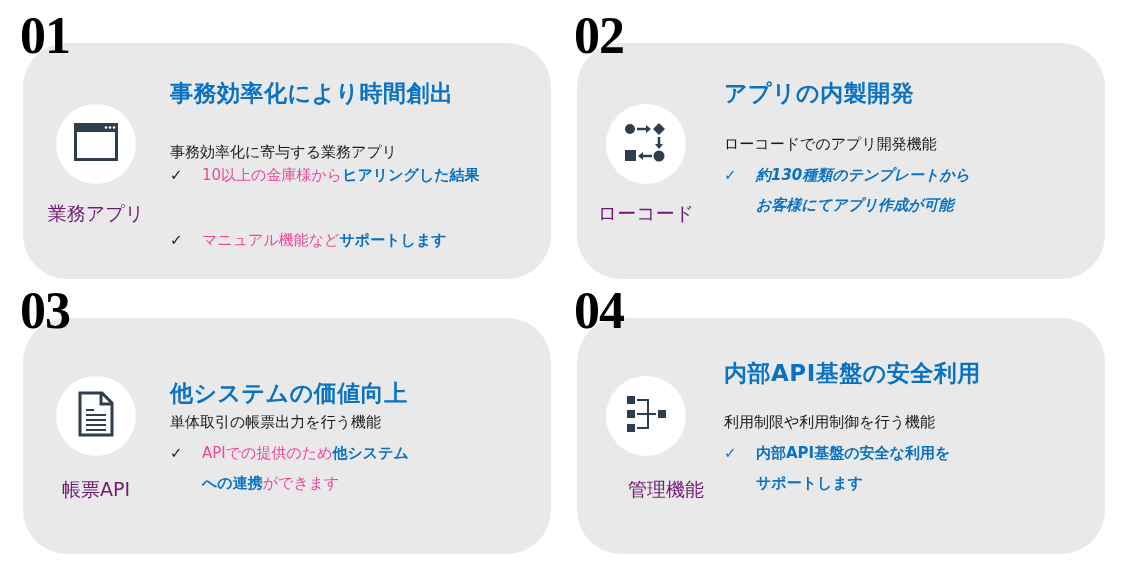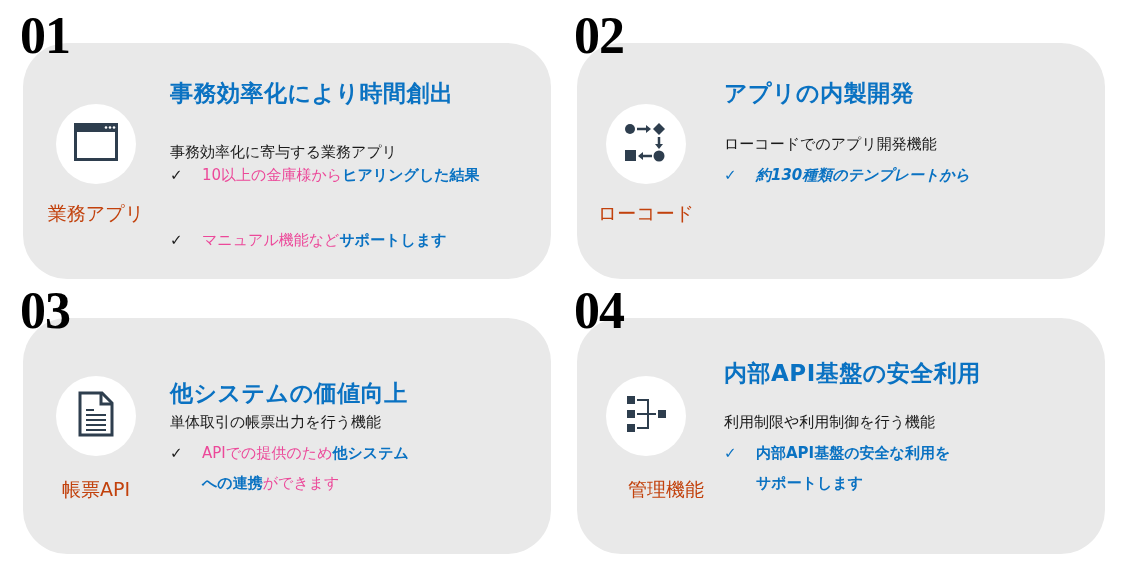--- a/index.html
+++ b/index.html
@@ -31,21 +31,21 @@
       background: #ffffff;
       display: flex;
       align-items: center;
       justify-content: center;
     }
     .icon-label {
       position: absolute;
       width: 140px;
       text-align: center;
       font-size: 19px;
-      color: #c2410c;
+      color: #701a75;
       white-space: nowrap;
     }
     .title {
       position: absolute;
       font-size: 23px;
       font-weight: bold;
       color: #0a72c2;
       white-space: nowrap;
       letter-spacing: 0.5px;
     }
@@ -114,21 +114,21 @@
       <polygon points="19,32 14,36 19,40" fill="#2e3e4e"></polygon>
       <rect x="1" y="30" width="11" height="11" fill="#2e3e4e"></rect>
     </svg>
   </span>
 </div>
 <div class="icon-label" style="left:576px; top:201px;">ローコード</div>
 <div class="title" style="left:724px; top:78px;">アプリの内製開発</div>
 <div class="desc" style="left:724px; top:135px;">ローコードでのアプリ開発機能</div>
 <div class="bullet" style="left:724px; top:160px;font-style:italic;">
   <span class="check blue">✓</span><span class="hl">約130種類のテンプレートから</span><br>
-  <span class="indent"></span>
+  <span class="indent"></span><span class="hl">お客様にてアプリ作成が可能</span>
 </div>
 
 <div class="card" style="left:23px; top:318px;"></div>
 <div class="num" style="left:20px; top:285px;">03</div>
 <div class="icon-circle" style="left:56px; top:376px;">
   <span>
     <svg width="36" height="46" viewBox="0 0 36 46">
       <path d="M2 2 L24 2 L34 12 L34 44 L2 44 Z" fill="#ffffff" stroke="#2e3e4e" stroke-width="3"></path>
       <path d="M23 2 L23 13 L34 13" fill="none" stroke="#2e3e4e" stroke-width="3"></path>
       <rect x="8" y="18" width="8" height="2" fill="#2e3e4e"></rect>

